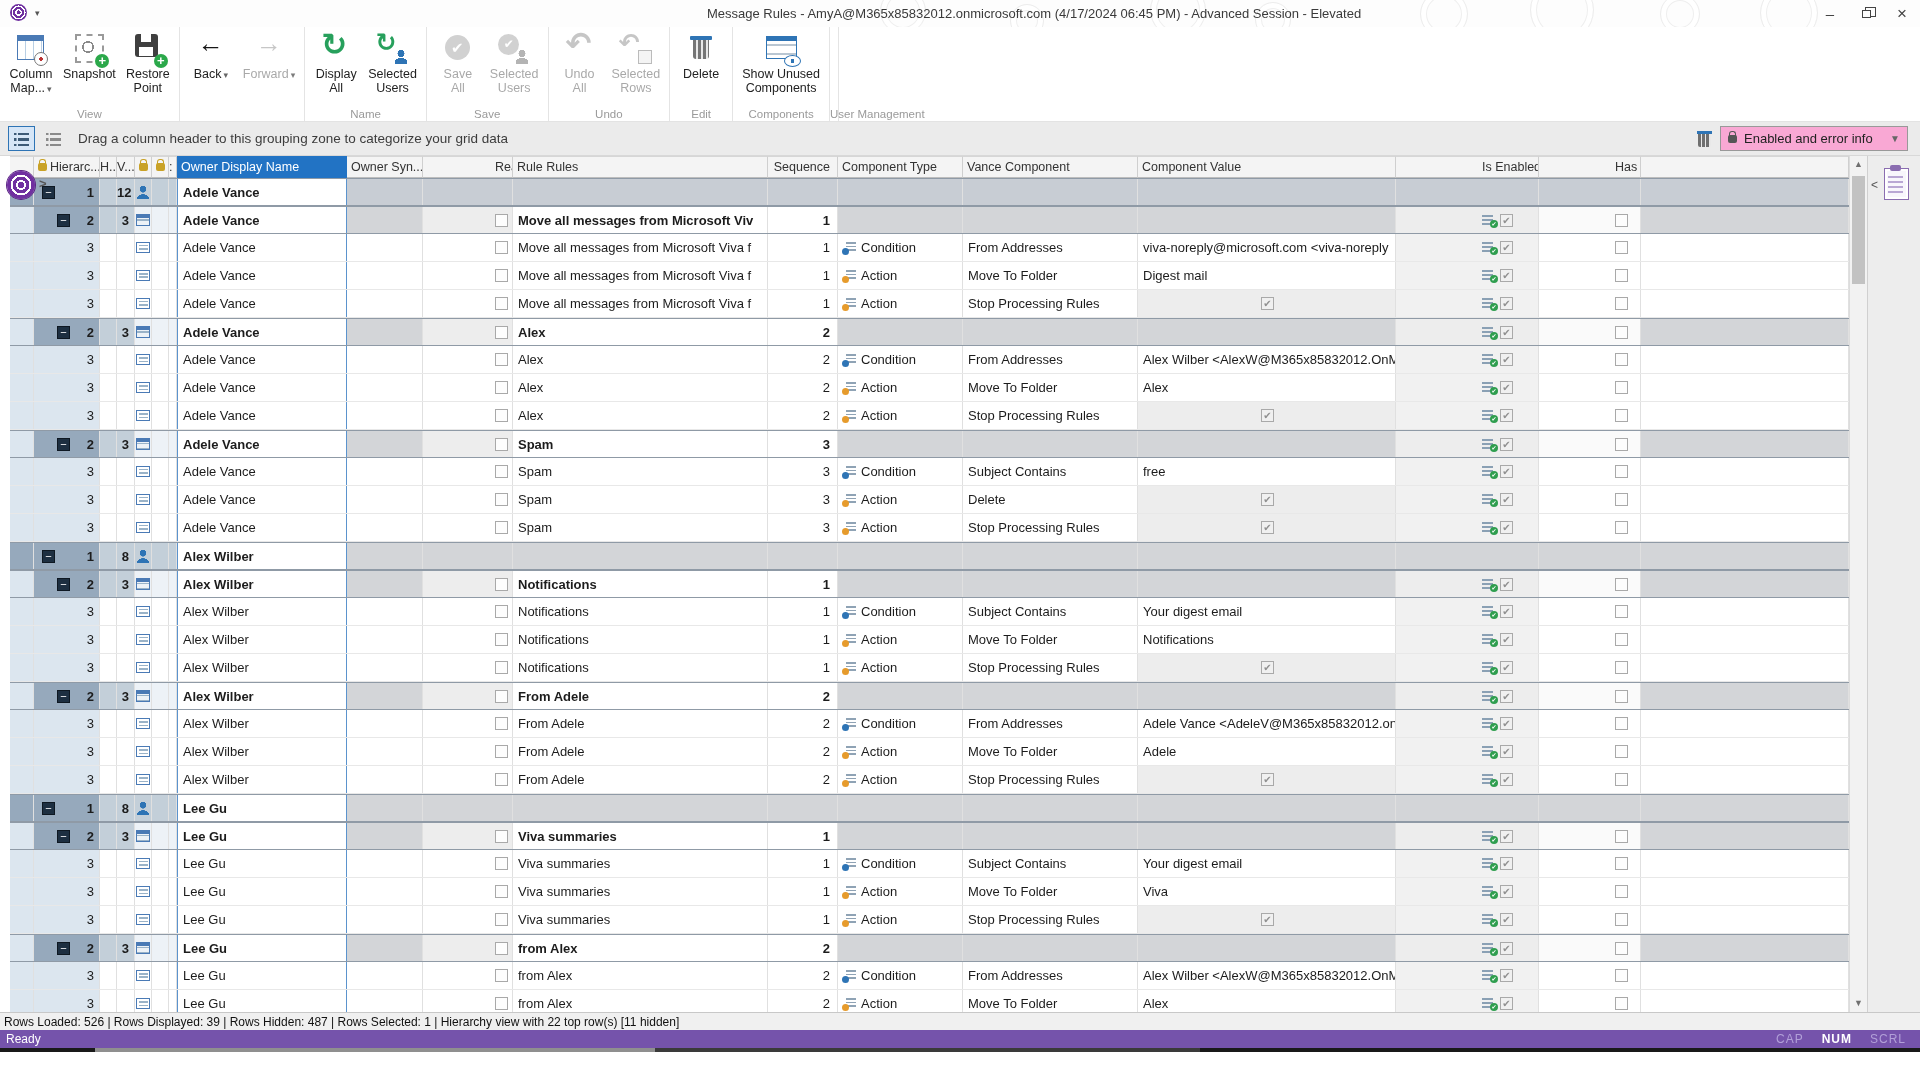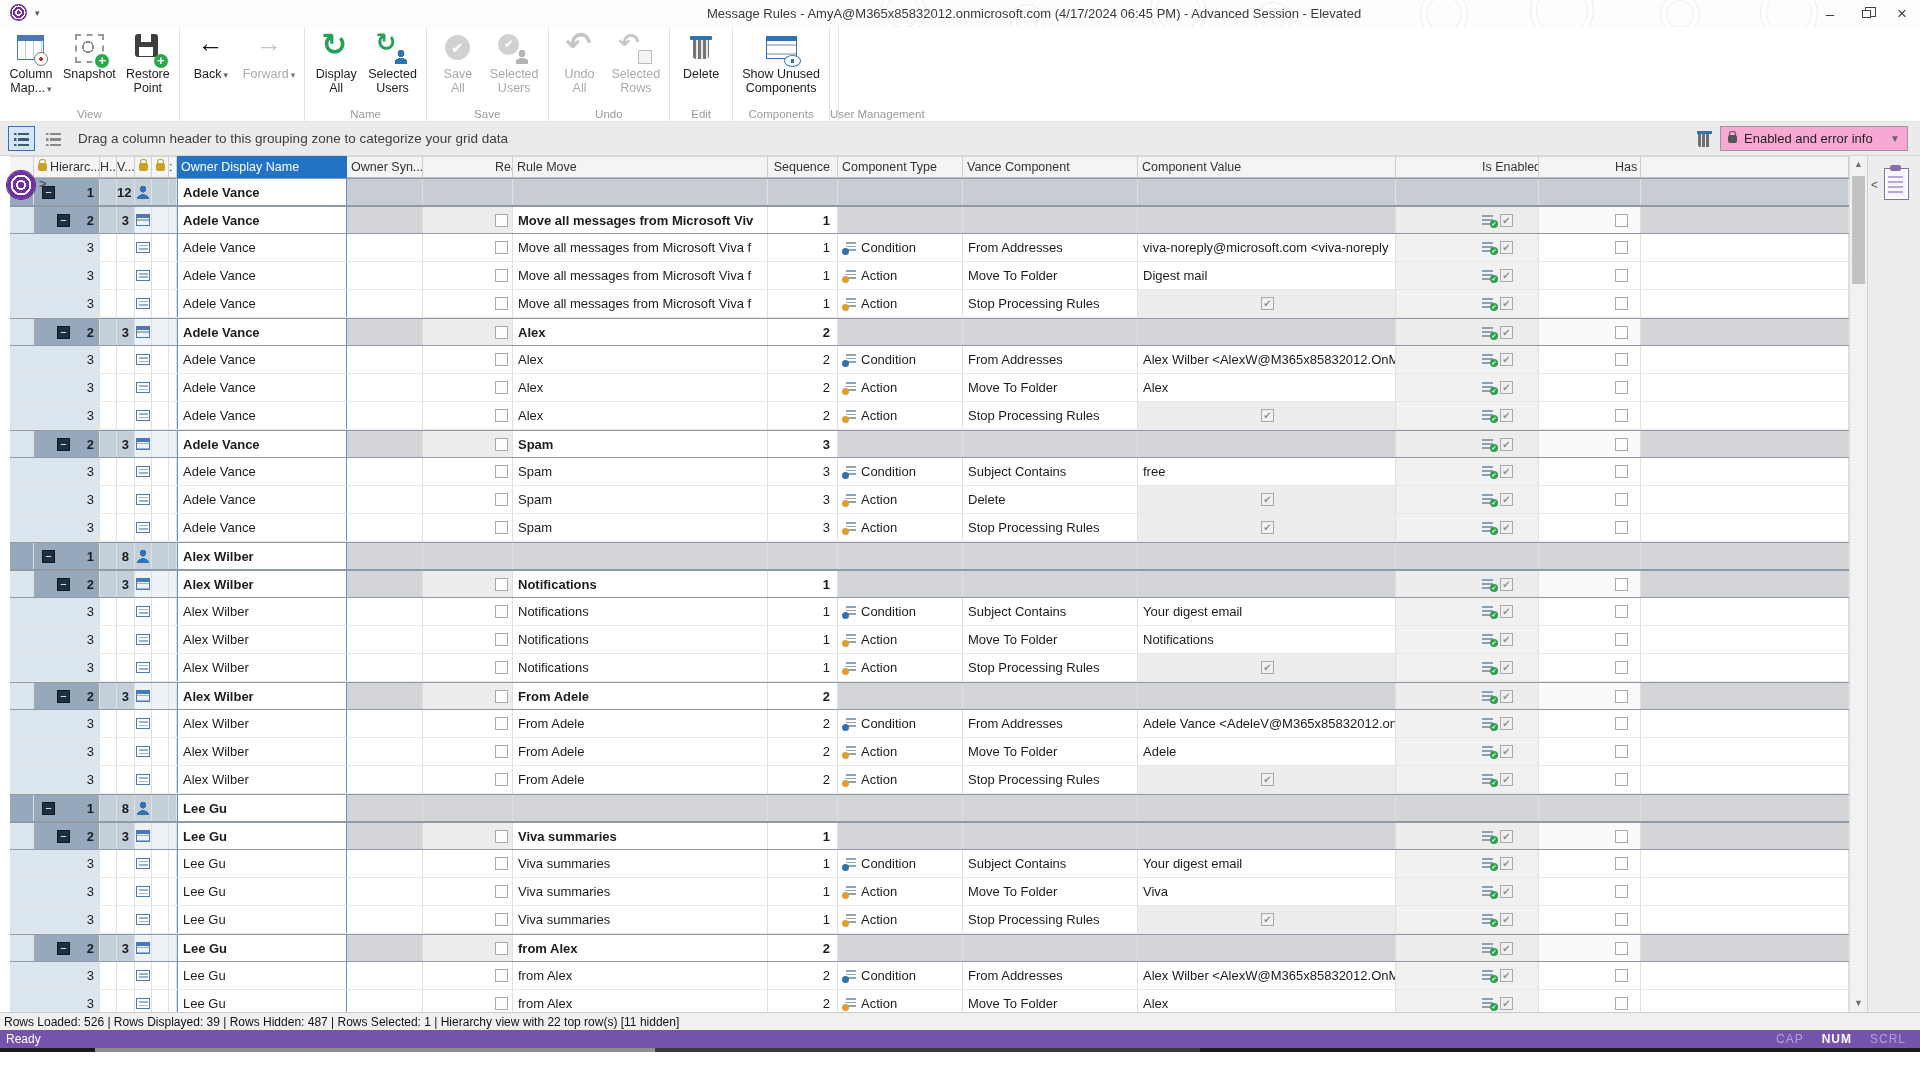--- a/index.html
+++ b/index.html
@@ -337,21 +337,21 @@
           <div class="hcell c-owner hsel" style="width: 170px;">
             <span>Owner Display Name</span>
           </div>
           <div class="hcell c-osyn" style="width: 76px;">
             <span>Owner Syn...</span>
           </div>
           <div class="hcell c-ro" style="width: 90px;">
             <span>Read Only</span>
           </div>
           <div class="hcell c-rule" style="width: 255px;">
-            <span>Rule Move</span>
+            <span>Rule Rules</span>
           </div>
           <div class="hcell c-seq" style="width: 70px;">
             <span>Sequence</span>
           </div>
           <div class="hcell c-ct" style="width: 125px;">
             <span>Component Type</span>
           </div>
           <div class="hcell c-rc" style="width: 175px;">
             <span>Vance Component</span>
           </div>

